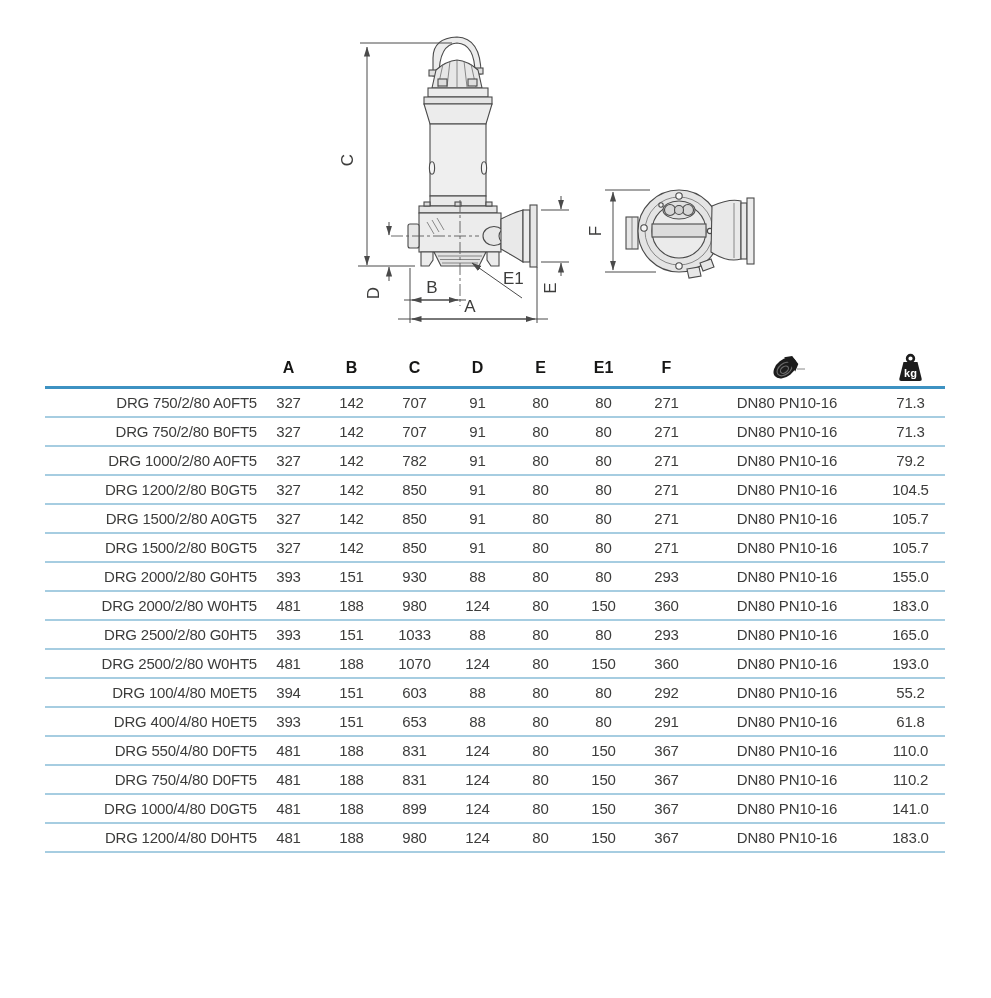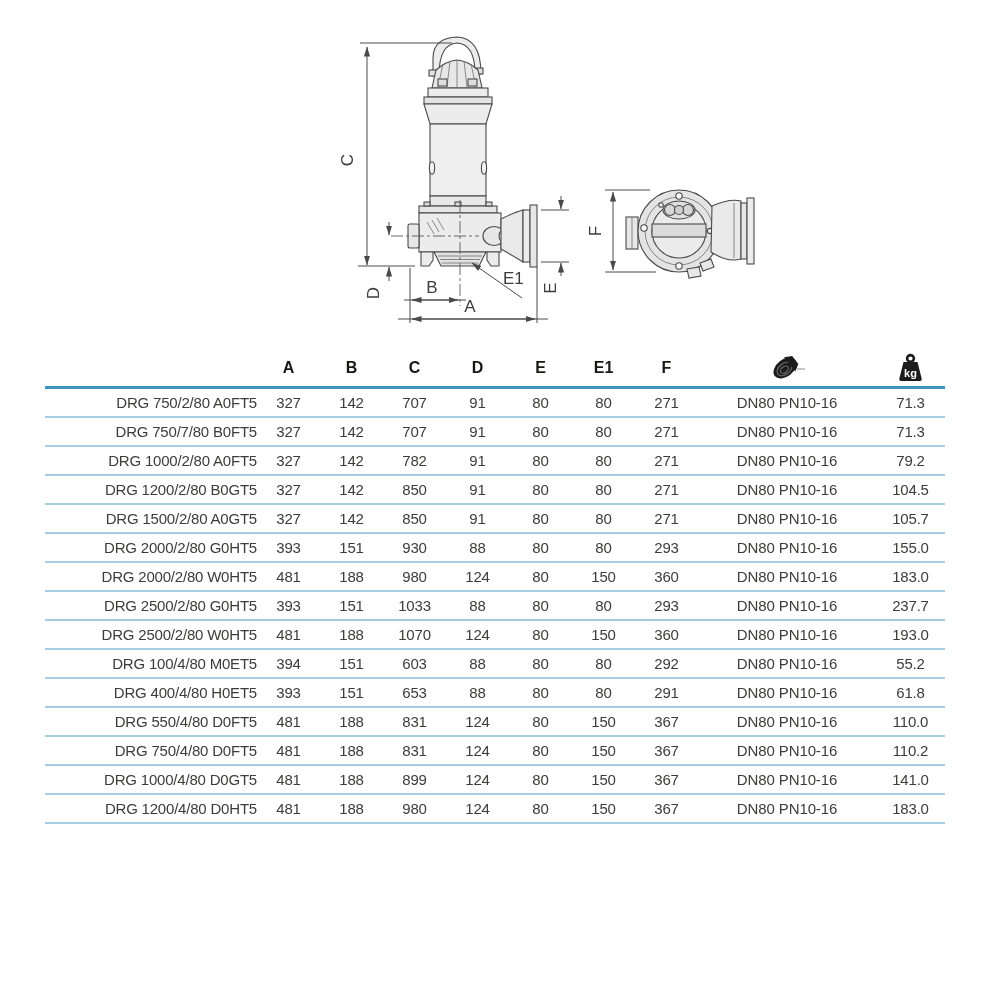--- a/index.html
+++ b/index.html
@@ -242,21 +242,21 @@
             <td>707</td>
             <td>91</td>
             <td>80</td>
             <td>80</td>
             <td>271</td>
             <td class="flange">DN80 PN10-16</td>
             <td>71.3</td>
           </tr>
 
           <tr>
-            <td class="model">DRG 750/7/80 B0FT5</td>
+            <td class="model">DRG 750/2/80 B0FT5</td>
             <td>327</td>
             <td>142</td>
             <td>707</td>
             <td>91</td>
             <td>80</td>
             <td>80</td>
             <td>271</td>
             <td class="flange">DN80 PN10-16</td>
             <td>71.3</td>
           </tr>
@@ -295,20 +295,32 @@
             <td>142</td>
             <td>850</td>
             <td>91</td>
             <td>80</td>
             <td>80</td>
             <td>271</td>
             <td class="flange">DN80 PN10-16</td>
             <td>105.7</td>
           </tr>
 
+          <tr>
+            <td class="model">DRG 1500/2/80 B0GT5</td>
+            <td>327</td>
+            <td>142</td>
+            <td>850</td>
+            <td>91</td>
+            <td>80</td>
+            <td>80</td>
+            <td>271</td>
+            <td class="flange">DN80 PN10-16</td>
+            <td>105.7</td>
+          </tr>
 
           <tr>
             <td class="model">DRG 2000/2/80 G0HT5</td>
             <td>393</td>
             <td>151</td>
             <td>930</td>
             <td>88</td>
             <td>80</td>
             <td>80</td>
             <td>293</td>
@@ -332,21 +344,21 @@
           <tr>
             <td class="model">DRG 2500/2/80 G0HT5</td>
             <td>393</td>
             <td>151</td>
             <td>1033</td>
             <td>88</td>
             <td>80</td>
             <td>80</td>
             <td>293</td>
             <td class="flange">DN80 PN10-16</td>
-            <td>237.7</td>
+            <td>165.0</td>
           </tr>
 
           <tr>
             <td class="model">DRG 2500/2/80 W0HT5</td>
             <td>481</td>
             <td>188</td>
             <td>1070</td>
             <td>124</td>
             <td>80</td>
             <td>150</td>

